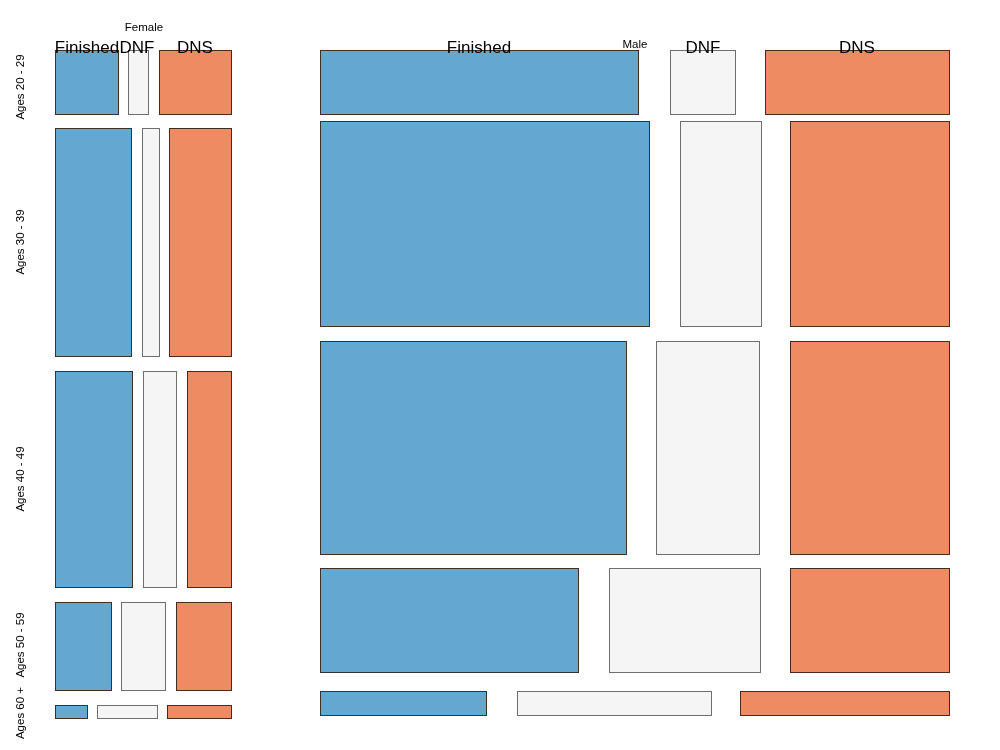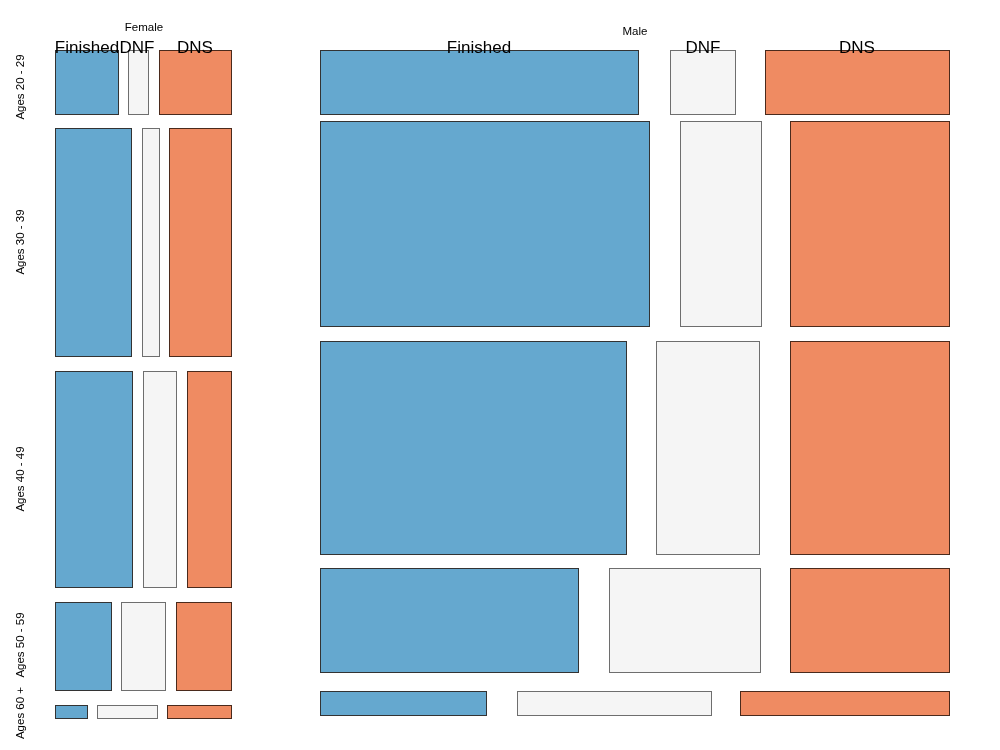--- a/index.html
+++ b/index.html
@@ -83,21 +83,21 @@
       <div class="tile dns" style="left: 790px; top: 341px; width: 160px; height: 214px;"></div>
       <div class="tile finished" style="left: 320px; top: 568px; width: 259px; height: 105px;"></div>
       <div class="tile dnf" style="left: 609px; top: 568px; width: 152px; height: 105px;"></div>
       <div class="tile dns" style="left: 790px; top: 568px; width: 160px; height: 105px;"></div>
       <div class="tile finished" style="left: 320px; top: 691px; width: 167px; height: 25px;"></div>
       <div class="tile dnf" style="left: 517px; top: 691px; width: 195px; height: 25px;"></div>
       <div class="tile dns" style="left: 740px; top: 691px; width: 210px; height: 25px;"></div>
     </div>
   <div id="labels-layer">
       <div class="lbl sex-label" style="left: 64px; top: 21px; width: 160px;">Female</div>
-      <div class="lbl sex-label" style="left: 555px; top: 25px; width: 160px;">Male</div>
+      <div class="lbl sex-label" style="left: 555px; top: 38px; width: 160px;">Male</div>
       <div class="lbl col-label" style="left: 7px; top: 42px; width: 160px;">Finished</div>
       <div class="lbl col-label" style="left: 57px; top: 42px; width: 160px;">DNF</div>
       <div class="lbl col-label" style="left: 115px; top: 42px; width: 160px;">DNS</div>
       <div class="lbl col-label" style="left: 399px; top: 42px; width: 160px;">Finished</div>
       <div class="lbl col-label" style="left: 623px; top: 42px; width: 160px;">DNF</div>
       <div class="lbl col-label" style="left: 777px; top: 42px; width: 160px;">DNS</div>
       <div class="row-label" style="left: 20px; top: 87px; transform: rotate(-90deg) translate(-50%, -50%);">Ages 20 - 29</div>
       <div class="row-label" style="left: 20px; top: 242px; transform: rotate(-90deg) translate(-50%, -50%);">Ages 30 - 39</div>
       <div class="row-label" style="left: 20px; top: 479px; transform: rotate(-90deg) translate(-50%, -50%);">Ages 40 - 49</div>
       <div class="row-label" style="left: 20px; top: 645px; transform: rotate(-90deg) translate(-50%, -50%);">Ages 50 - 59</div>

